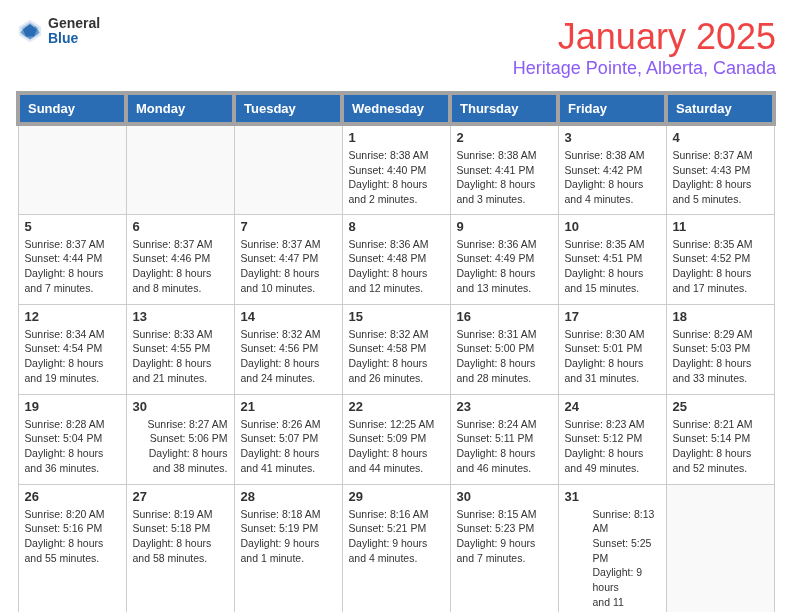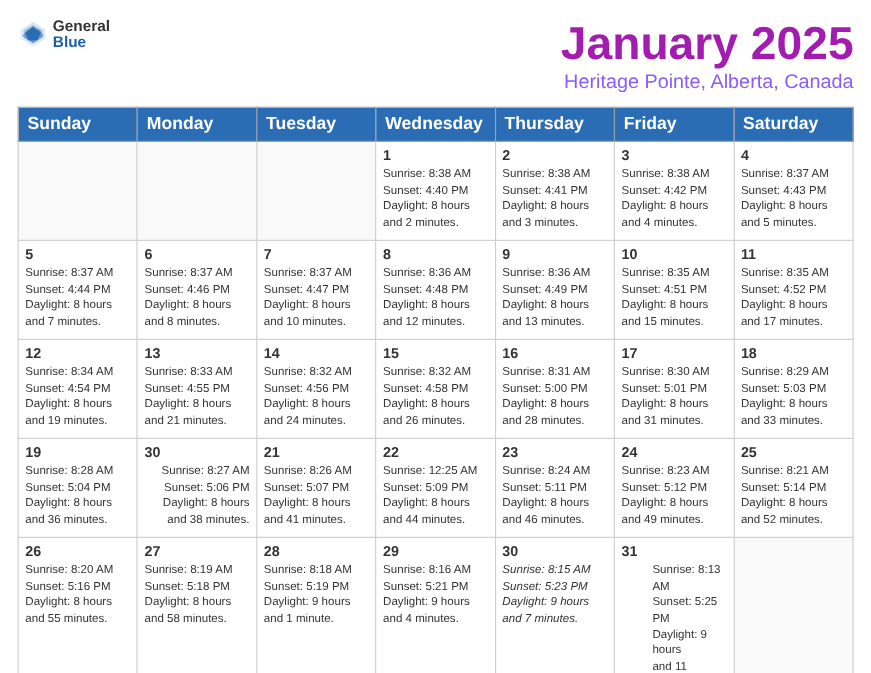--- a/index.html
+++ b/index.html
@@ -29,41 +29,41 @@
     .logo-text .general { color: #333; }
     .logo-text .blue { color: #1a5fa8; }
     .logo-icon {
       width: 28px;
       height: 28px;
     }
     .title-block {
       text-align: right;
     }
     .month-title {
-      font-size: 42px;
-      font-weight: bold;
-      color: #a21caf;
+      font-size: 36px;
+      font-weight: normal;
+      color: #ef4444;
     }
     .location {
       font-size: 18px;
       color: #8b5cf6;
     }
     .calendar {
       width: 100%;
       border-collapse: collapse;
       font-size: 11px;
     }
     .calendar th {
       background-color: #2a6db5;
       color: #fff;
       text-align: left;
       padding: 6px 8px;
-      font-size: 16px;
+      font-size: 13px;
       font-weight: bold;
-      border: 1px solid #a3a3a3;
+      border: 4px solid #a3a3a3;
     }
     .calendar td {
       border: 1px solid #ccc;
       vertical-align: top;
       padding: 4px 6px;
       width: 107px;
       height: 90px;
       background: #fff;
     }
     .calendar td.empty {
@@ -326,21 +326,21 @@
         </td>
         <td>
           <div class="day-number">29</div>
           <div class="day-info" style="white-space: pre-line;">Sunrise: 8:16 AM
 Sunset: 5:21 PM
 Daylight: 9 hours
 and 4 minutes.</div>
         </td>
         <td>
           <div class="day-number">30</div>
-          <div class="day-info" style="white-space: pre-line; font-style: italic;">Sunrise: 8:15 AM
+          <div class="day-info" style="white-space: pre-line;">Sunrise: 8:15 AM
 Sunset: 5:23 PM
 Daylight: 9 hours
 and 7 minutes.</div>
         </td>
         <td>
           <div class="day-number">31</div>
           <div class="day-info" style="white-space: pre-line; margin-left: 28px;">Sunrise: 8:13 AM
 Sunset: 5:25 PM
 Daylight: 9 hours
 and 11 minutes.</div>

